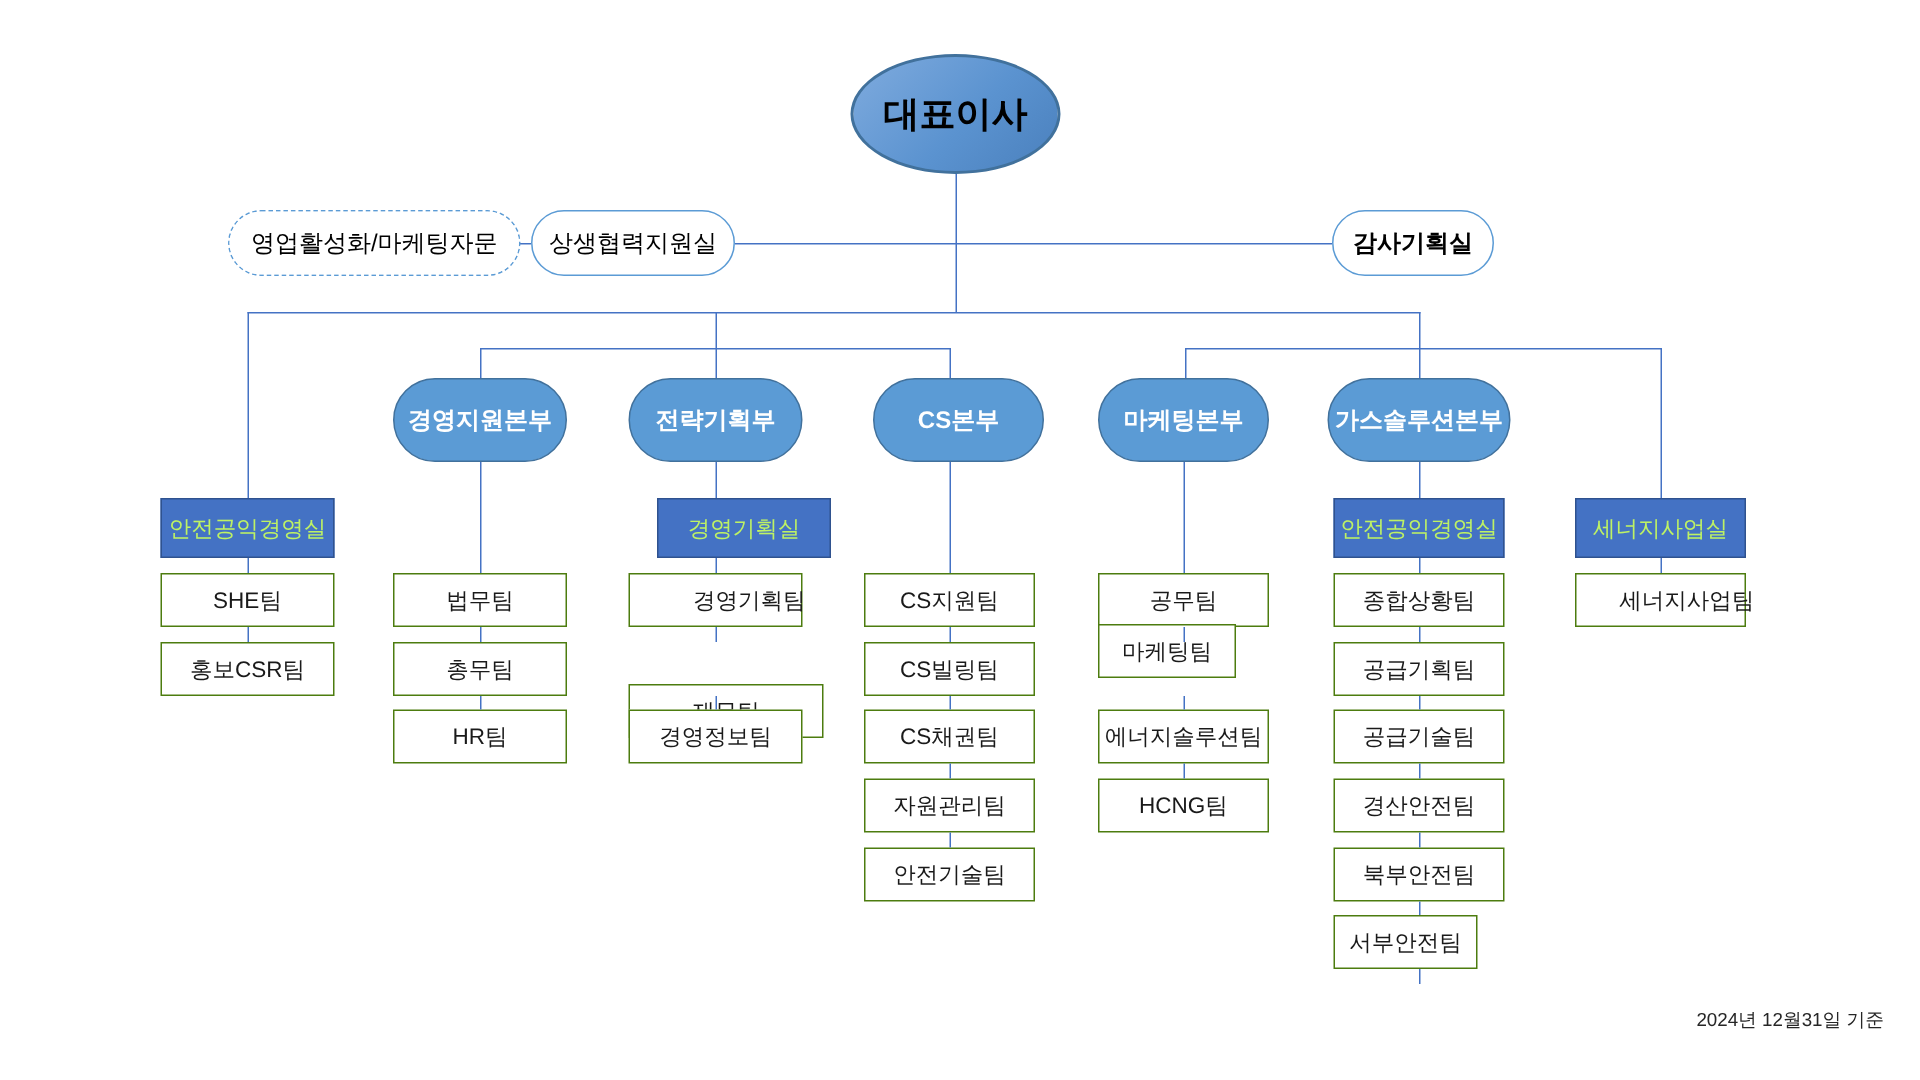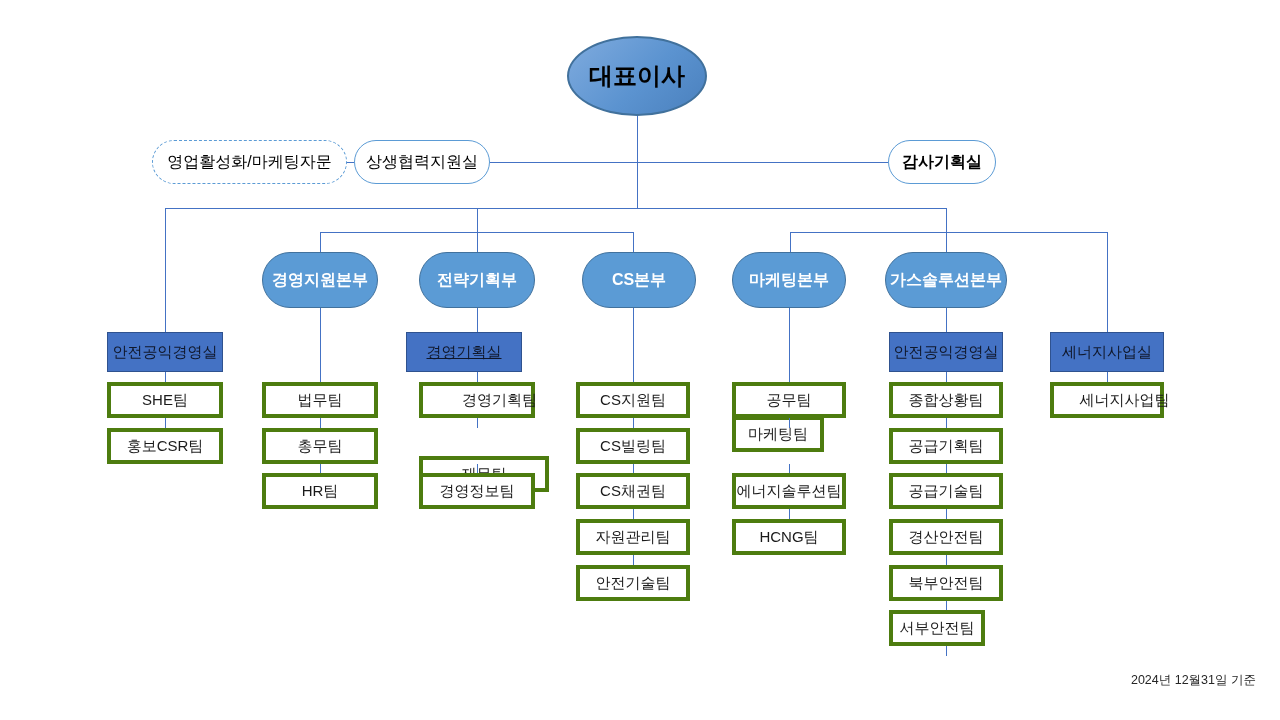--- a/index.html
+++ b/index.html
@@ -42,30 +42,30 @@
   }
   .div-1{left:262px;width:116px;}
   .div-2{left:419px;width:116px;}
   .div-3{left:582px;width:114px;}
   .div-4{left:732px;width:114px;}
   .div-5{left:885px;width:122px;}
 
   
   .office{
     top:332px;height:40px;background:#4472C4;border:1px solid #2F528F;
-    color:#0f172a;font-size:15px;
+    color:#bef264;font-size:15px;
   }
   .off-1{left:107px;width:116px;}
-  .off-2{left:406px;width:116px;text-decoration:underline;}
+  .off-2{left:438px;width:116px;}
   .off-3{left:889px;width:114px;}
   .off-4{left:1050px;width:114px;}
 
   
   .team{
-    height:36px;background:#fff;border:4px solid #4d7c0f;
+    height:36px;background:#fff;border:1px solid #4d7c0f;
     color:#1a1a1a;font-size:15px;
   }
 
   
   .h,.v{position:absolute;background:#4472C4;}
   .h{height:1px;}
   .v{width:1px;}
 
   .footer{
     position:absolute;left:1056px;top:672px;width:200px;

